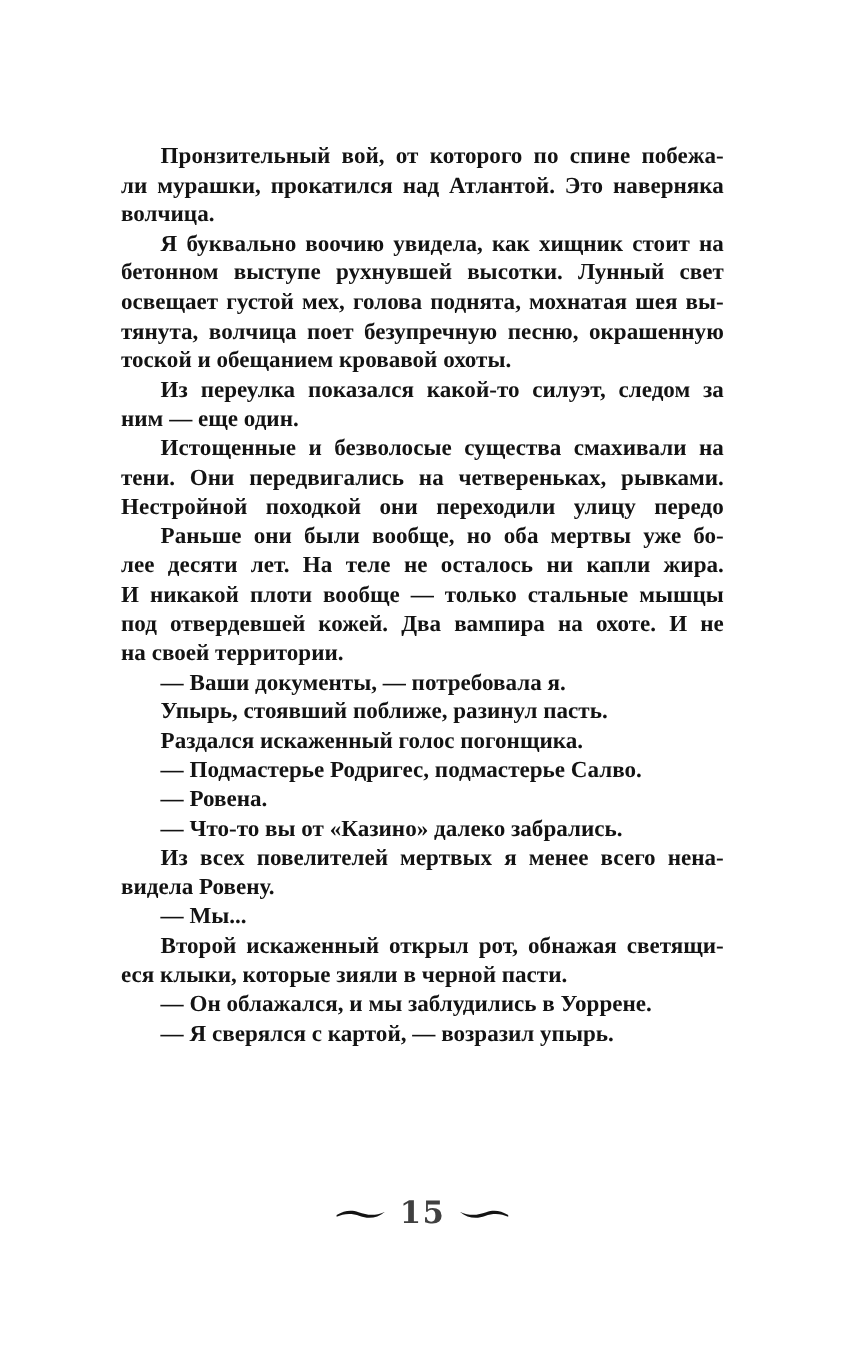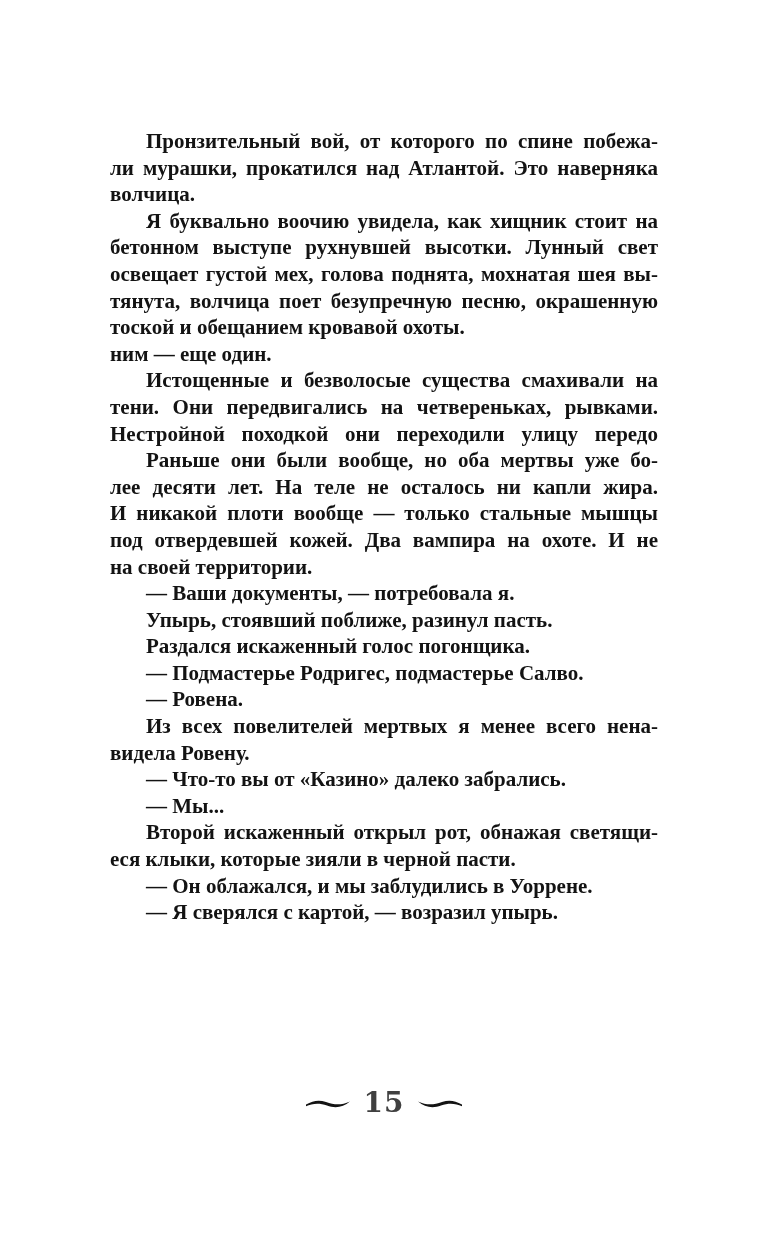--- a/index.html
+++ b/index.html
@@ -85,20 +85,21 @@
         <div class="line last">волчица.</div>
       </div>
       <div class="paragraph">
         <div class="line first">Я буквально воочию увидела, как хищник стоит на</div>
         <div class="line">бетонном выступе рухнувшей высотки. Лунный свет</div>
         <div class="line">освещает густой мех, голова поднята, мохнатая шея вы-</div>
         <div class="line">тянута, волчица поет безупречную песню, окрашенную</div>
         <div class="line last">тоской и обещанием кровавой охоты.</div>
       </div>
       <div class="paragraph">
+        <div class="line first">Из переулка показался какой-то силуэт, следом за</div>
         <div class="line last">ним — еще один.</div>
       </div>
       <div class="paragraph">
         <div class="line first">Истощенные и безволосые существа смахивали на</div>
         <div class="line">тени. Они передвигались на четвереньках, рывками.</div>
         <div class="line">Нестройной походкой они переходили улицу передо</div>
       </div>
       <div class="paragraph">
         <div class="line first">Раньше они были вообще, но оба мертвы уже бо-</div>
         <div class="line">лее десяти лет. На теле не осталось ни капли жира.</div>
@@ -115,25 +116,25 @@
       <div class="paragraph">
         <div class="line first last">Раздался искаженный голос погонщика.</div>
       </div>
       <div class="paragraph">
         <div class="line first last">— Подмастерье Родригес, подмастерье Салво.</div>
       </div>
       <div class="paragraph">
         <div class="line first last">— Ровена.</div>
       </div>
       <div class="paragraph">
+        <div class="line first last">— Что-то вы от «Казино» далеко забрались.</div>
+      </div>
+      <div class="paragraph">
         <div class="line first">Из всех повелителей мертвых я менее всего нена-</div>
         <div class="line last">видела Ровену.</div>
-      </div>
-      <div class="paragraph">
-        <div class="line first last">— Что-то вы от «Казино» далеко забрались.</div>
       </div>
       <div class="paragraph">
         <div class="line first last">— Мы...</div>
       </div>
       <div class="paragraph">
         <div class="line first">Второй искаженный открыл рот, обнажая светящи-</div>
         <div class="line last">еся клыки, которые зияли в черной пасти.</div>
       </div>
       <div class="paragraph">
         <div class="line first last">— Он облажался, и мы заблудились в Уоррене.</div>

